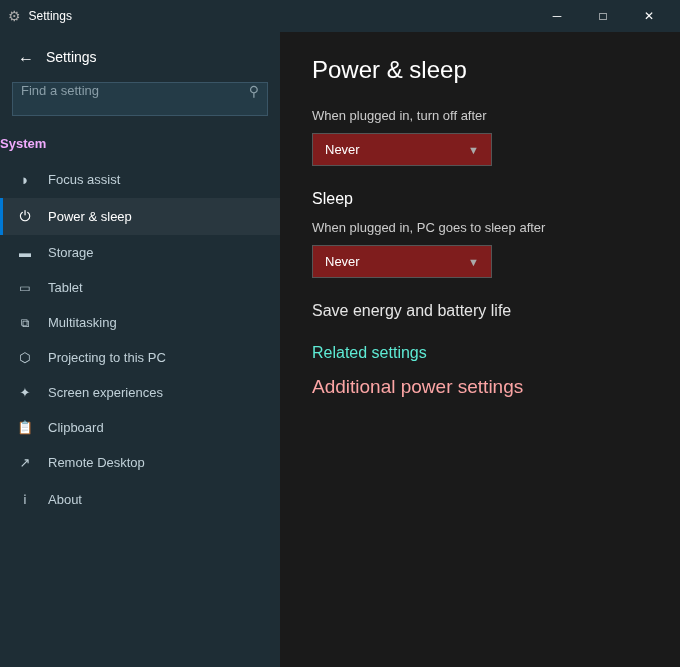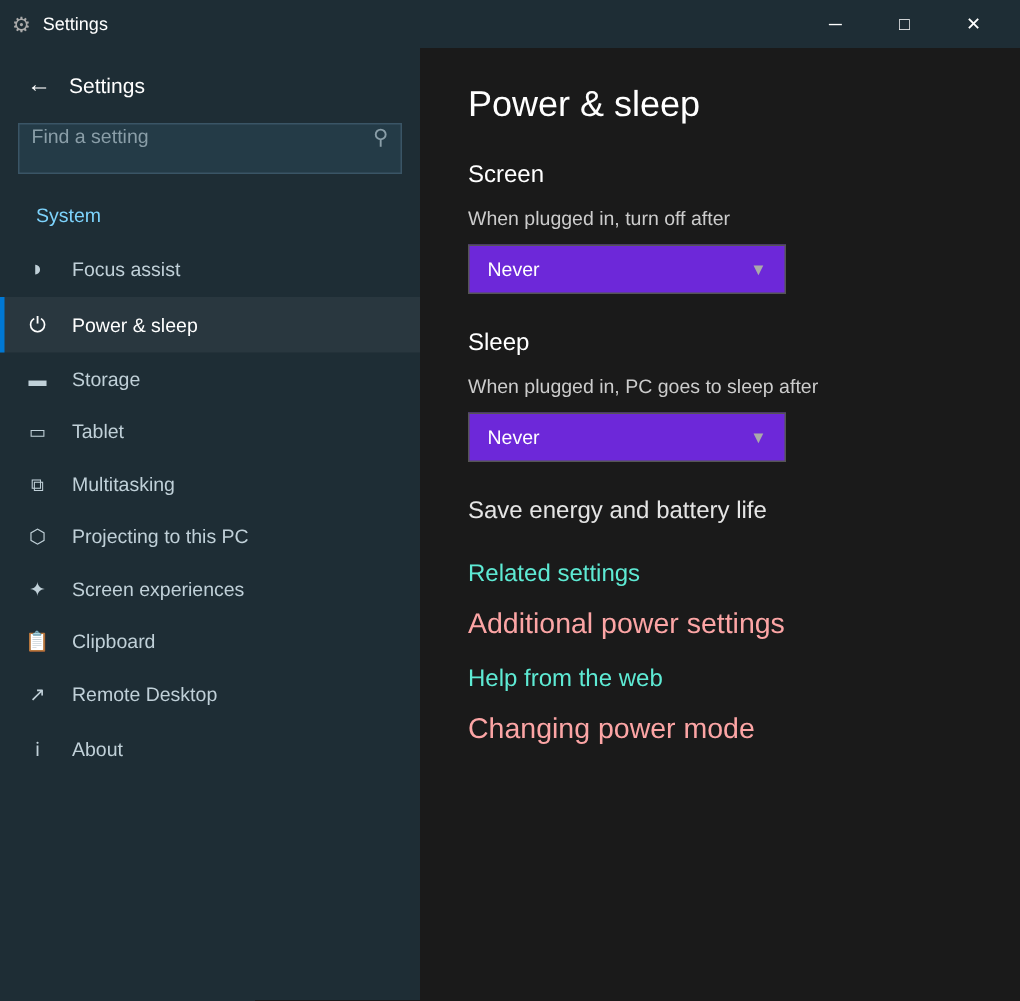--- a/index.html
+++ b/index.html
@@ -104,24 +104,24 @@
       color: #cccccc;
       font-size: 13px;
     }
     .search-input::placeholder { color: #8a9ea8; }
     .search-icon {
       color: #8a9ea8;
       font-size: 14px;
     }
 
     .sidebar-section-title {
-      color: #7dd3fc;
-      font-size: 13px;
-      font-weight: 400;
-      padding: 8px 16px 10px 24px;
+      color: #f0abfc;
+      font-size: 13px;
+      font-weight: 700;
+      padding: 8px 16px 10px 0;
     }
 
     .nav-item {
       display: flex;
       align-items: center;
       gap: 14px;
       padding: 10px 16px;
       color: #c0d0d8;
       font-size: 13px;
       cursor: pointer;
@@ -172,26 +172,26 @@
     .setting-label {
       color: #cccccc;
       font-size: 13px;
       margin-bottom: 10px;
     }
 
     .dropdown {
       display: flex;
       align-items: center;
       justify-content: space-between;
-      background: #6d28d9;
+      background: #7f1d1d;
       border: 1px solid #555555;
       color: #ffffff;
       font-size: 13px;
       padding: 8px 12px;
-      width: 212px;
+      width: 180px;
       cursor: pointer;
       margin-bottom: 24px;
     }
     .dropdown-arrow {
       font-size: 11px;
       color: #aaaaaa;
     }
 
     .link-section-title {
       color: #5eead4;
@@ -293,21 +293,20 @@
     <div class="nav-item">
       <span class="nav-icon" style="font-size:13px;">ℹ</span>
       <span>About</span>
     </div>
   </div>
 
   <div class="content">
 
     <h1 class="page-title">Power &amp; sleep</h1>
 
-    <h2 class="section-heading">Screen</h2>
     <p class="setting-label">When plugged in, turn off after</p>
     <div class="dropdown">
       <span>Never</span>
       <span class="dropdown-arrow">▼</span>
     </div>
 
     <h2 class="section-heading">Sleep</h2>
     <p class="setting-label">When plugged in, PC goes to sleep after</p>
     <div class="dropdown">
       <span>Never</span>
@@ -316,19 +315,15 @@
 
     <div class="promo-section">
       <h2 class="promo-title">Save energy and battery life</h2>
     </div>
 
     <div>
       <h2 class="link-section-title">Related settings</h2>
       <a class="link-text">Additional power settings</a>
     </div>
 
-    <div style="margin-top:16px;">
-      <h2 class="link-section-title">Help from the web</h2>
-      <a class="link-text">Changing power mode</a>
-    </div>
 
   </div>
 </div>
 
 </body></html>

